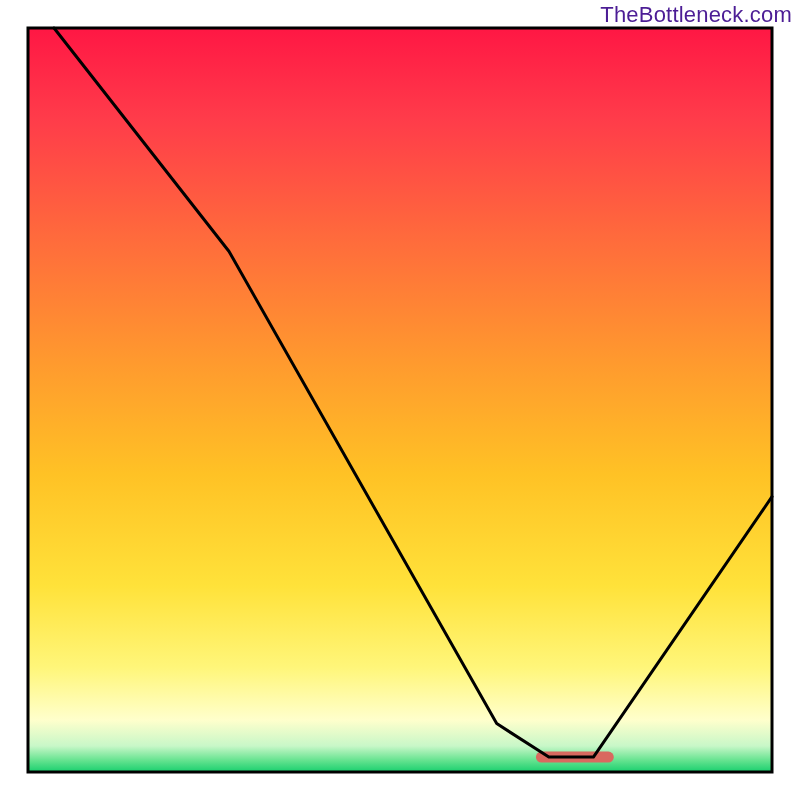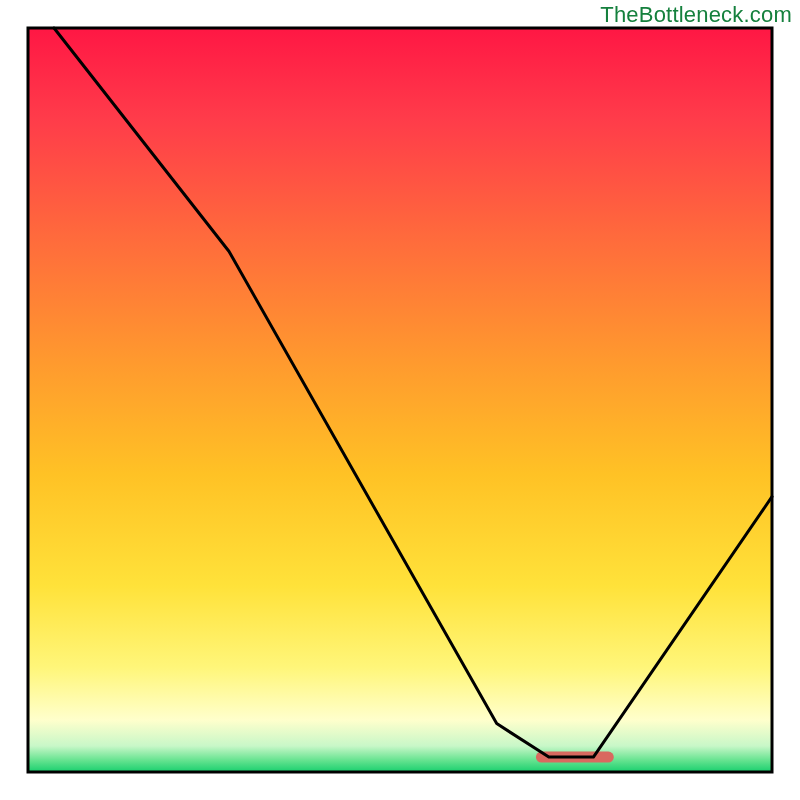--- a/index.html
+++ b/index.html
@@ -13,21 +13,21 @@
   }
   .canvas {
     position: relative;
     width: 800px;
     height: 800px;
   }
   .watermark {
     position: absolute;
     top: 2px;
     right: 8px;
-    color: #15803d;
+    color: #4c1d95;
     font-size: 22px;
     letter-spacing: 0.2px;
     font-weight: 500;
     user-select: none;
   }
   svg.chart {
     position: absolute;
     left: 0;
     top: 0;
   }

